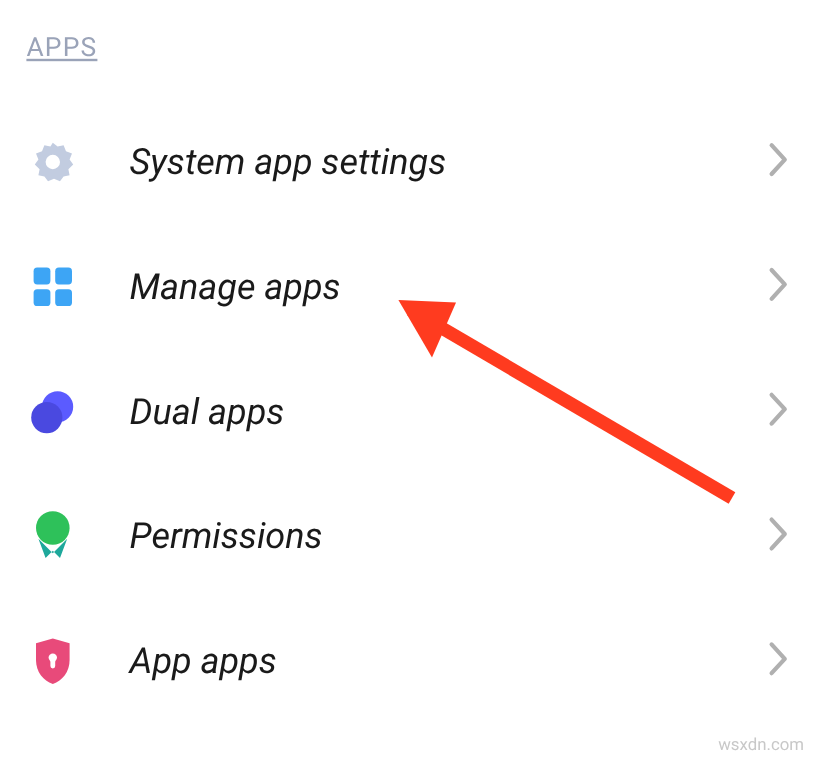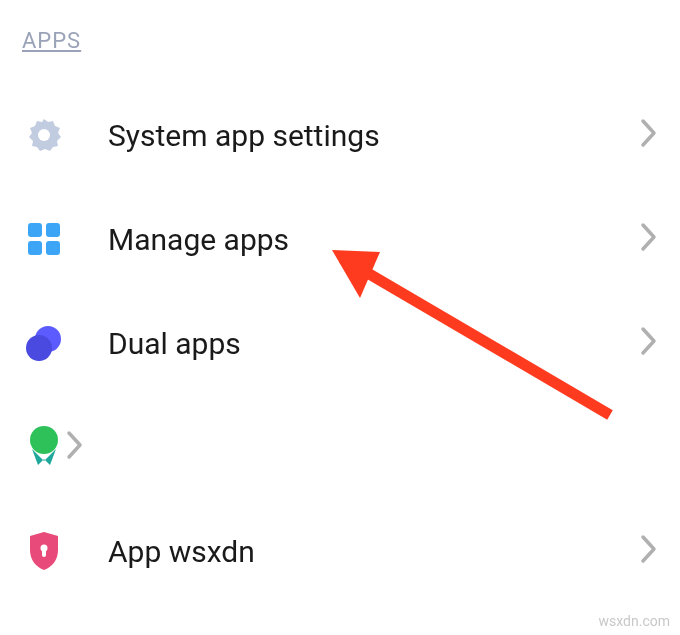--- a/index.html
+++ b/index.html
@@ -40,20 +40,21 @@
       align-items: center;
       justify-content: center;
       flex-shrink: 0;
     }
     .item-label {
       flex: 1;
       font-size: 30px;
       color: #1a1a1a;
       padding-left: 42px;
       font-weight: 400;
+      font-style: italic;
     }
     .chevron {
       color: #b0b0b0;
       flex-shrink: 0;
     }
     .watermark {
       position: absolute;
       bottom: 6px;
       right: 10px;
       font-size: 14px;
@@ -120,36 +121,37 @@
     </span>
   </div>
 
   <div class="menu-item">
     <span class="icon-wrap">
       <svg width="40" height="44" viewBox="0 0 40 44">
         <circle cx="20" cy="15" r="14" fill="#2ec15a"></circle>
         <path d="M8 24 L20 36 L32 24 L26 40 L20 34 L14 40 Z" fill="#1ea89b"></path>
       </svg>
     </span>
+    <span class="item-label">Permissions</span>
     <span class="chevron">
       <svg width="18" height="30" viewBox="0 0 18 30">
           <path d="M3 3 L14 15 L3 27" stroke="#b0b0b0" stroke-width="3.5" fill="none" stroke-linecap="round" stroke-linejoin="round"></path>
         </svg>
     </span>
   </div>
 
   <div class="menu-item">
     <span class="icon-wrap">
       <svg width="36" height="42" viewBox="0 0 36 42">
         <path d="M18 2 L32 6 L32 20 C32 30 26 37 18 40 C10 37 4 30 4 20 L4 6 Z" fill="#e84a7a"></path>
         <circle cx="18" cy="18" r="3.5" fill="#ffffff"></circle>
         <rect x="16" y="19" width="4" height="8" rx="2" fill="#ffffff"></rect>
       </svg>
     </span>
-    <span class="item-label">App wsxdn</span>
+    <span class="item-label">App apps</span>
     <span class="chevron">
       <svg width="18" height="30" viewBox="0 0 18 30">
           <path d="M3 3 L14 15 L3 27" stroke="#b0b0b0" stroke-width="3.5" fill="none" stroke-linecap="round" stroke-linejoin="round"></path>
         </svg>
     </span>
   </div>
 
 </div>
 
 <svg class="arrow-overlay" width="680" height="635" style="left:0;top:0;">

